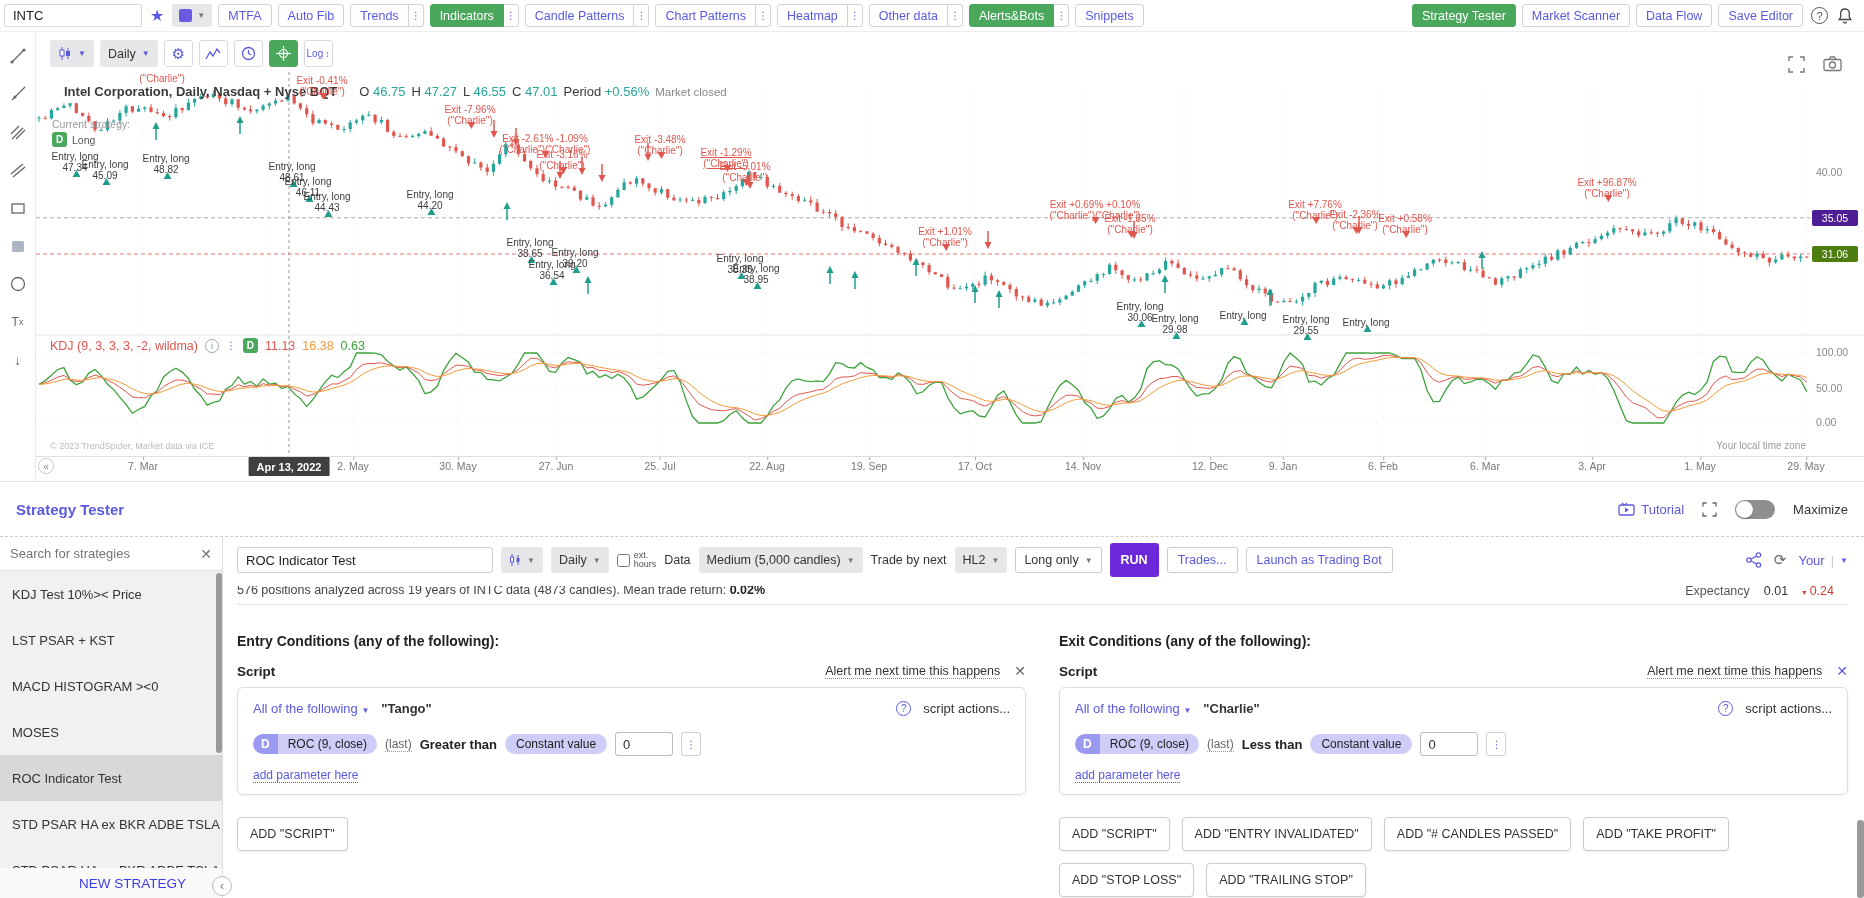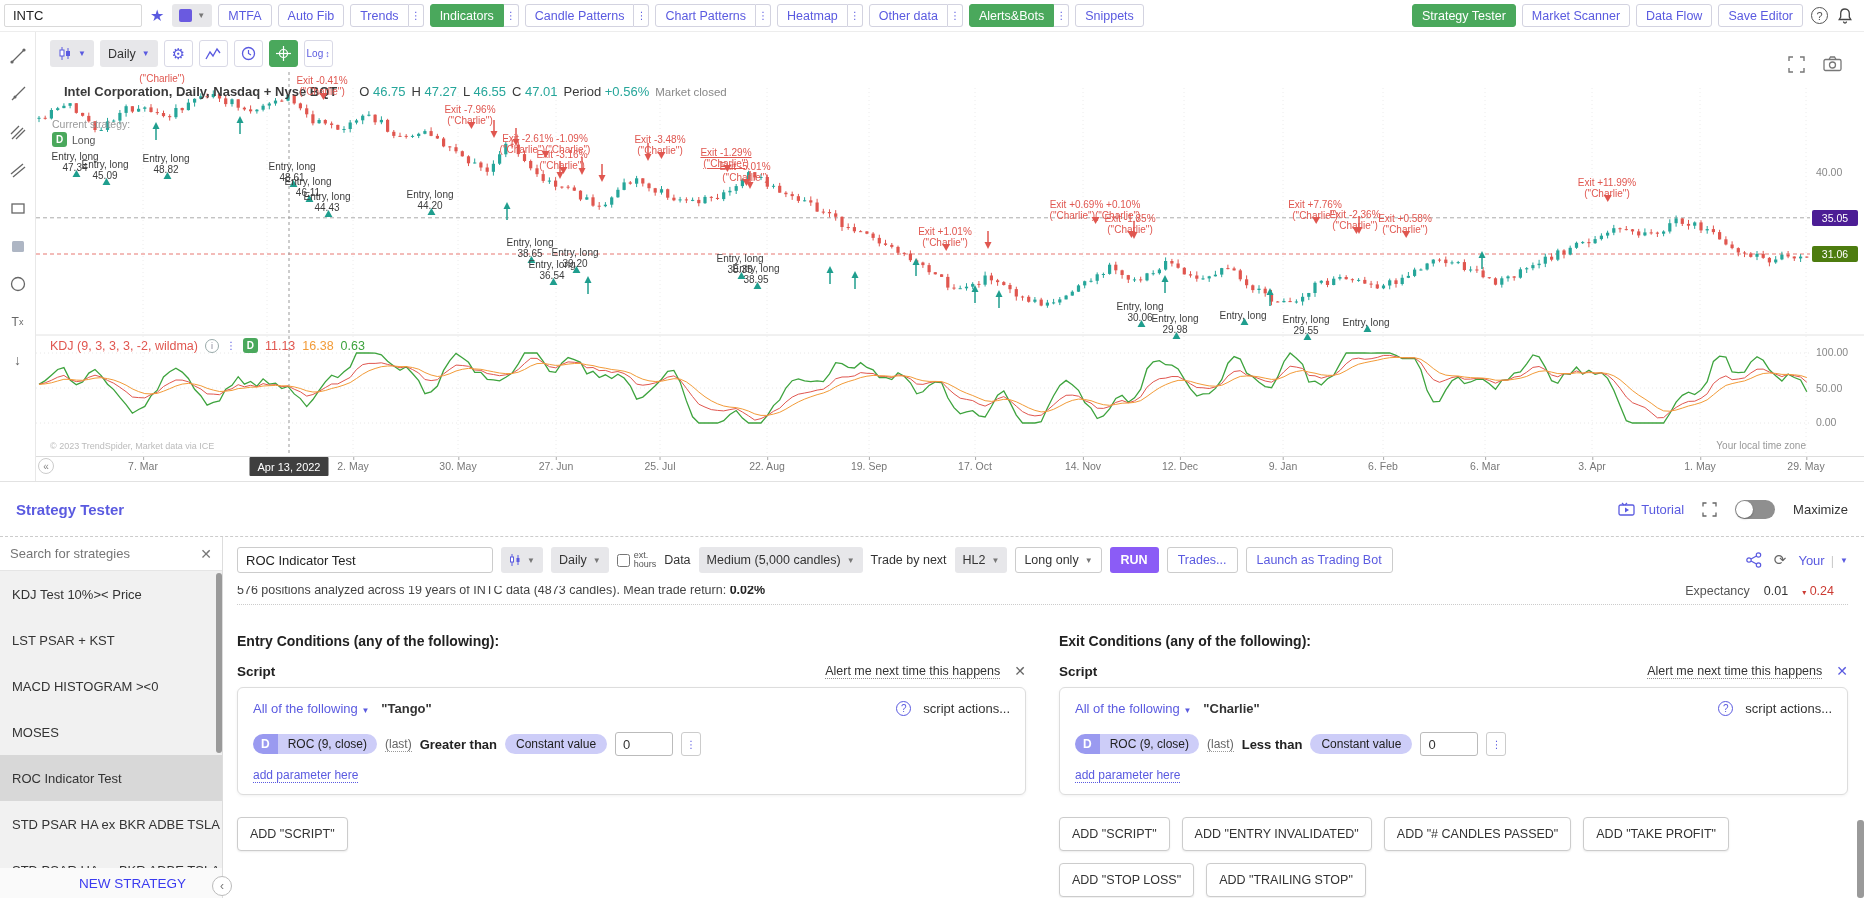--- a/index.html
+++ b/index.html
@@ -62,21 +62,21 @@
   .price-axis { position:absolute; right:0; top:0; width:54px; height:100%; z-index:2; font-size:10.5px; color:#888; }
   .pa-item { position:absolute; left:6px; }
   .pa-badge { position:absolute; left:2px; width:46px; height:16px; border-radius:2px; color:#fff; font-size:10.5px; display:flex; align-items:center; justify-content:center; }
   .pa-badge.dark { background:#4c1d95; }
   .pa-badge.red { background:#4d7c0f; }
   .watermark { position:absolute; left:14px; top:409px; z-index:2; font-size:9px; color:#bbb; }
   .tzone { position:absolute; right:58px; top:408px; z-index:2; font-size:10px; color:#999; }
   .date-axis { position:absolute; left:0; top:424px; width:100%; height:19px; border-top:1px solid #ddd; background:#fff; z-index:3; }
   .dtick { position:absolute; top:3px; transform:translateX(-50%); font-size:10.5px; color:#777; white-space:nowrap; }
   .dtick::before { content:""; position:absolute; left:50%; top:-3px; width:1px; height:3px; background:#aaa; }
-  .date-badge { position:absolute; top:0; transform:translateX(-50%); background:#3f3f3f; color:#fff; font-size:11px; font-weight:normal; padding:2px 8px; height:19px; display:flex; align-items:center; border-radius:1px; z-index:4; white-space:nowrap; }
+  .date-badge { position:absolute; top:0; transform:translateX(-50%); background:#3f3f3f; color:#fff; font-size:11px; font-weight:bold; padding:2px 8px; height:19px; display:flex; align-items:center; border-radius:1px; z-index:4; white-space:nowrap; }
   .collapse-btn { position:absolute; left:2px; top:1px; width:16px; height:16px; border:1px solid #ccc; border-radius:50%; background:#fff; color:#888; font-size:10px; display:flex; align-items:center; justify-content:center; z-index:5; cursor:pointer; }
   .corner-icons { position:absolute; top:24px; right:22px; z-index:4; display:flex; gap:18px; color:#777; }
   .corner-icons svg { cursor:pointer; }
 
   
   .tester { position:absolute; left:0; top:481px; width:100%; height:417px; border-top:1px solid #e2e2e2; background:#fff; }
   .tester-head { height:55px; display:flex; align-items:center; padding:0 16px; border-bottom:1px dashed #ccc; }
   .tester-title { color:#5a5ae0; font-size:15px; font-weight:bold; }
   .tester-head-right { margin-left:auto; display:flex; align-items:center; gap:18px; }
   .tutorial { display:flex; align-items:center; gap:6px; color:#5a5ae0; font-size:13px; cursor:pointer; }
@@ -97,21 +97,21 @@
   .side-collapse { position:absolute; right:-10px; bottom:2px; width:20px; height:20px; border:1px solid #bbb; border-radius:50%; background:#fff; color:#777; display:flex; align-items:center; justify-content:center; font-size:12px; z-index:6; cursor:pointer; }
   .main { flex:1; position:relative; padding:8px 16px 0 14px; overflow:hidden; }
   .st-toolbar { display:flex; align-items:center; gap:8px; height:30px; }
   .name-input { width:256px; height:26px; border:1px solid #ccc; border-radius:3px; padding:0 8px; font-size:13px; color:#222; font-family:inherit; }
   .gdd { display:flex; align-items:center; gap:6px; background:#e7e7ea; height:26px; border-radius:3px; padding:0 8px; font-size:12.5px; color:#333; cursor:pointer; white-space:nowrap; }
   .wdd { display:flex; align-items:center; gap:6px; background:#fff; border:1px solid #ccc; height:26px; border-radius:3px; padding:0 8px; font-size:12.5px; color:#333; cursor:pointer; white-space:nowrap; }
   .ext { display:flex; align-items:center; gap:4px; }
   .ext input { width:13px; height:13px; }
   .ext .lbl { font-size:9px; color:#555; line-height:9px; }
   .small-lbl { font-size:12.5px; color:#333; white-space:nowrap; }
-  .run-btn { background:#8b5cf6; color:#fff; border:none; height:26px; padding:0 11px; border-radius:3px; font-size:12.5px; font-weight:bold; cursor:pointer; font-family:inherit; }
+  .run-btn { background:#6d28d9; color:#fff; border:none; height:34px; padding:0 11px; border-radius:3px; font-size:12.5px; font-weight:bold; cursor:pointer; font-family:inherit; }
   .wbtn { background:#fff; border:1px solid #ccc; height:26px; padding:0 10px; border-radius:3px; font-size:12.5px; color:#5a5ae0; cursor:pointer; white-space:nowrap; font-family:inherit; }
   .st-right { margin-left:auto; display:flex; align-items:center; gap:12px; }
   .save { color:#5a5ae0; font-size:13px; display:flex; align-items:center; gap:6px; cursor:pointer; }
   .save .sep { color:#ccc; }
   .stats-row { margin-top:6px; display:flex; align-items:flex-end; border-bottom:1px dotted #ccc; padding-bottom:6px; min-height:24px; }
   .clipwrap { display:inline-block; height:12px; overflow:hidden; }
   .clipwrap .inner { display:block; margin-top:-3px; font-size:12.5px; color:#444; white-space:nowrap; }
   .clipwrap .inner b { color:#222; }
   .expectancy { margin-left:auto; display:flex; align-items:baseline; gap:14px; font-size:12.5px; padding-right:14px; }
   .exp-lbl { color:#555; }
@@ -1018,21 +1018,21 @@
           <div class="ann down" style="left: 526px; top: 117px;"><span class="l1">Exit -3.16%</span><span class="l2">("Charlie")</span><span class="arr"></span></div>
           <div class="ann down" style="left: 624px; top: 102px;"><span class="l1">Exit -3.48%</span><span class="l2">("Charlie")</span><span class="arr"></span></div>
           <div class="ann down" style="left: 690px; top: 115px; text-decoration: underline;"><span class="l1">Exit -1.29%</span><span class="l2">("Charlie")</span><span class="arr"></span></div>
           <div class="ann down" style="left: 709px; top: 129px;"><span class="l1">Exit -5.01%</span><span class="l2">("Charlie")</span><span class="arr"></span></div>
           <div class="ann down" style="left: 909px; top: 194px;"><span class="l1">Exit +1.01%</span><span class="l2">("Charlie")</span><span class="arr"></span></div>
           <div class="ann down" style="left: 1059px; top: 167px;"><span class="l1">Exit +0.69% +0.10%</span><span class="l2">("Charlie")("Charlie")</span><span class="arr"></span></div>
           <div class="ann down" style="left: 1094px; top: 181px;"><span class="l1">Exit -1.85%</span><span class="l2">("Charlie")</span><span class="arr"></span></div>
           <div class="ann down" style="left: 1279px; top: 167px;"><span class="l1">Exit +7.76%</span><span class="l2">("Charlie")</span><span class="arr"></span></div>
           <div class="ann down" style="left: 1319px; top: 177px;"><span class="l1">Exit -2.36%</span><span class="l2">("Charlie")</span><span class="arr"></span></div>
           <div class="ann down" style="left: 1369px; top: 181px;"><span class="l1">Exit +0.58%</span><span class="l2">("Charlie")</span><span class="arr"></span></div>
-          <div class="ann down" style="left: 1571px; top: 145px;"><span class="l1">Exit +11.99%</span><span class="l2">("Charlie")</span><span class="arr"></span></div>
+          <div class="ann down" style="left: 1571px; top: 145px;"><span class="l1">Exit +96.87%</span><span class="l2">("Charlie")</span><span class="arr"></span></div>
         </div>
 
       <div class="kdj-label">
         <span class="kdj-name">KDJ (9, 3, 3, 3, -2, wildma)</span>
         <span class="i-circle">i</span>
         <span class="kdj-dots">⋮</span>
         <span class="dbadge">D</span>
         <span class="kdj-k">11.13</span>
         <span class="kdj-d">16.38</span>
         <span class="kdj-j">0.63</span>
@@ -1056,21 +1056,21 @@
       <span class="dtick" style="left: 107px;">7. Mar</span>
           <span class="dtick" style="left: 231px;">4.</span>
           <span class="dtick" style="left: 317px;">2. May</span>
           <span class="dtick" style="left: 422px;">30. May</span>
           <span class="dtick" style="left: 520px;">27. Jun</span>
           <span class="dtick" style="left: 624px;">25. Jul</span>
           <span class="dtick" style="left: 731px;">22. Aug</span>
           <span class="dtick" style="left: 833px;">19. Sep</span>
           <span class="dtick" style="left: 939px;">17. Oct</span>
           <span class="dtick" style="left: 1047px;">14. Nov</span>
-          <span class="dtick" style="left: 1144px;">12. Dec</span>
+          <span class="dtick" style="left: 1174px;">12. Dec</span>
           <span class="dtick" style="left: 1247px;">9. Jan</span>
           <span class="dtick" style="left: 1347px;">6. Feb</span>
           <span class="dtick" style="left: 1449px;">6. Mar</span>
           <span class="dtick" style="left: 1556px;">3. Apr</span>
           <span class="dtick" style="left: 1664px;">1. May</span>
           <span class="dtick" style="left: 1770px;">29. May</span>
         </div>
 
       <div class="corner-icons">
         <svg width="17" height="17" viewBox="0 0 17 17">

